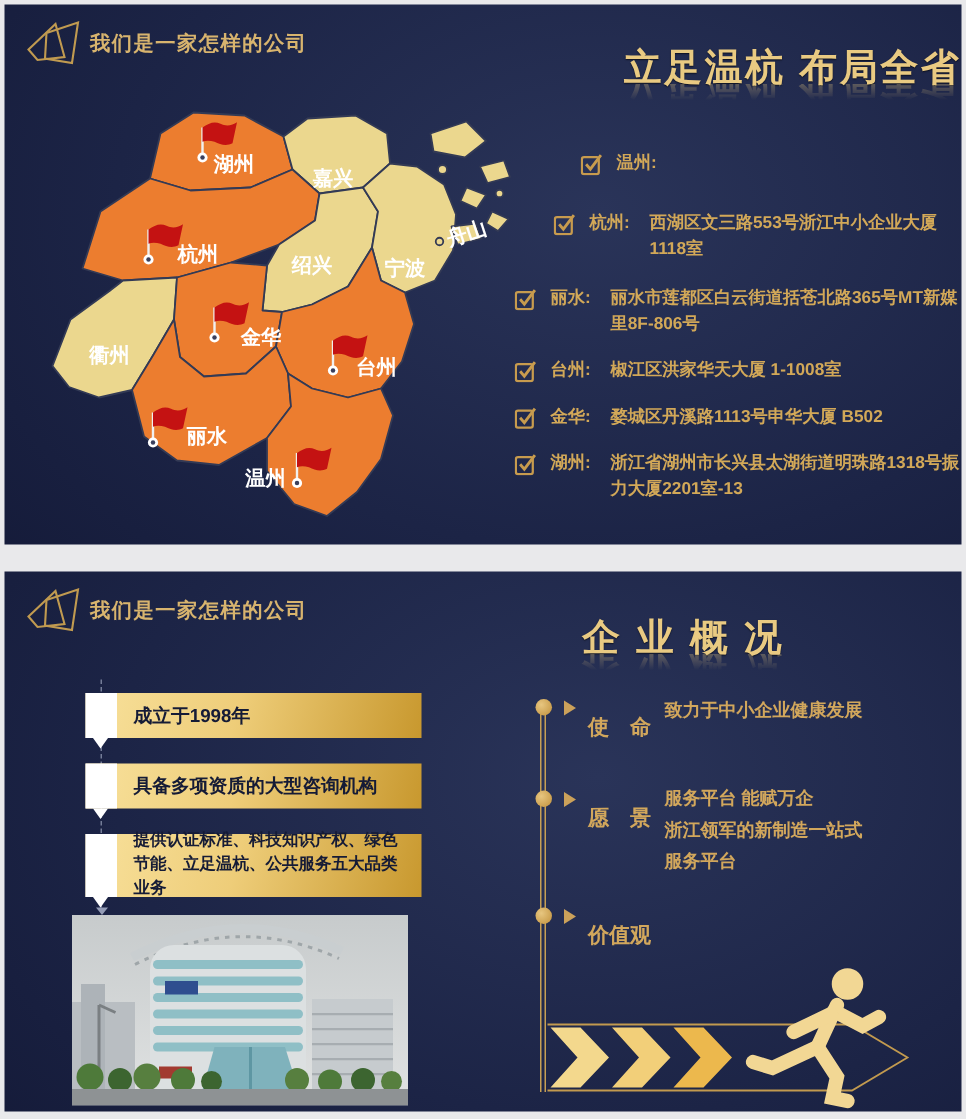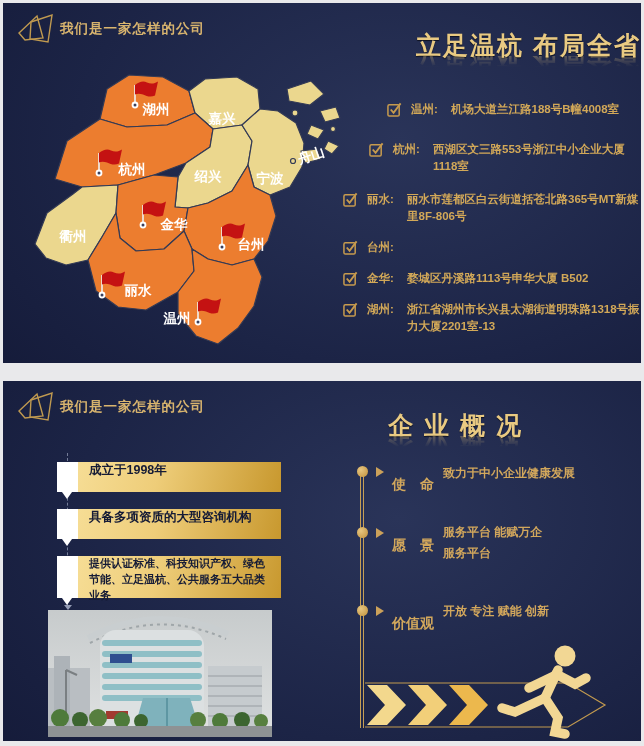--- a/index.html
+++ b/index.html
@@ -32,21 +32,21 @@
   .office:first-child { margin-bottom:23px;padding-left:44px; }
   .office:nth-child(2) { margin-bottom:16px;padding-left:26px; }
   .office .cb { flex:0 0 15px; margin-right:9px; margin-top:1px; }
   .office .city { flex:0 0 40px; }
   .office .addr { flex:1; }
 
   
   .dash-line { position:absolute; left:64px; top:72px; height:152px; width:0; border-left:1px dashed rgba(190,198,220,.55); }
   .dash-arrow { position:absolute; left:61px; top:224px; width:0; height:0;
      border-left:4px solid transparent; border-right:4px solid transparent; border-top:5px solid rgba(190,198,220,.75); }
-  .mbar { position:absolute; left:54px; width:224px; display:flex; align-items:flex-start;
+  .mbar { position:absolute; left:54px; width:224px; display:flex; align-items:center;
      background:linear-gradient(105deg,#F8E19C 0%,#EECD79 45%,#C8982E 100%);
      color:#151B36; font-weight:bold; padding-left:32px; padding-right:6px; }
   #bar1 { top:81px;  height:30px; font-size:12.5px; }
   #bar2 { top:128px; height:30px; font-size:12.5px; }
   #bar3 { top:175px; height:42px; font-size:11px; line-height:1.45; }
   .marker { position:absolute; left:0; top:0; bottom:0; width:21px; background:#fff; }
   .marker::after { content:""; position:absolute; left:5px; bottom:-7px; width:0; height:0;
      border-left:5px solid transparent; border-right:5px solid transparent; border-top:7px solid #fff; }
 
   .photo { position:absolute; left:45px; top:229px; width:224px; height:127px; }
@@ -158,21 +158,20 @@
     </g>
   </svg>
 
   <div class="offices">
     <div class="office">
       <svg class="cb" width="15" height="15" viewBox="0 0 16 16">
           <rect x="1" y="3" width="12" height="12" rx="1.5" fill="none" stroke="#C79B4E" stroke-width="1.6"></rect>
           <path d="M4,8 L7,11.5 L14.5,1.5" fill="none" stroke="#C79B4E" stroke-width="2"></path>
         </svg>
       <span class="city">温州:</span>
-      <span class="addr">机场大道兰江路188号B幢4008室</span>
     </div>
     <div class="office">
       <svg class="cb" width="15" height="15" viewBox="0 0 16 16">
           <rect x="1" y="3" width="12" height="12" rx="1.5" fill="none" stroke="#C79B4E" stroke-width="1.6"></rect>
           <path d="M4,8 L7,11.5 L14.5,1.5" fill="none" stroke="#C79B4E" stroke-width="2"></path>
         </svg>
       <span class="city">杭州:</span>
       <span class="addr">西湖区文三路553号浙江中小企业大厦1118室</span>
     </div>
     <div class="office">
@@ -182,20 +181,21 @@
         </svg>
       <span class="city">丽水:</span>
       <span class="addr">丽水市莲都区白云街道括苍北路365号MT新媒里8F-806号</span>
     </div>
     <div class="office">
       <svg class="cb" width="15" height="15" viewBox="0 0 16 16">
           <rect x="1" y="3" width="12" height="12" rx="1.5" fill="none" stroke="#C79B4E" stroke-width="1.6"></rect>
           <path d="M4,8 L7,11.5 L14.5,1.5" fill="none" stroke="#C79B4E" stroke-width="2"></path>
         </svg>
       <span class="city">台州:</span>
+      <span class="addr">椒江区洪家华天大厦 1-1008室</span>
     </div>
     <div class="office">
       <svg class="cb" width="15" height="15" viewBox="0 0 16 16">
           <rect x="1" y="3" width="12" height="12" rx="1.5" fill="none" stroke="#C79B4E" stroke-width="1.6"></rect>
           <path d="M4,8 L7,11.5 L14.5,1.5" fill="none" stroke="#C79B4E" stroke-width="2"></path>
         </svg>
       <span class="city">金华:</span>
       <span class="addr">婺城区丹溪路1113号申华大厦 B502</span>
     </div>
     <div class="office">
@@ -294,29 +294,27 @@
   <div class="vlabel" style="top:80px;">使　命</div>
   <div class="vdesc" style="top:82px;">
     <div>致力于中小企业健康发展</div>
   </div>
 
   <div class="vdot" style="top:146px;"></div>
   <div class="vtri" style="top:147px;"></div>
   <div class="vlabel" style="top:141px;">愿　景</div>
   <div class="vdesc" style="top:141px;">
     <div>服务平台 能赋万企</div>
+    <div>浙江领军的新制造一站式</div>
     <div>服务平台</div>
   </div>
 
   <div class="vdot" style="top:224px;"></div>
   <div class="vtri" style="top:225px;"></div>
   <div class="vlabel" style="top:219px;">价值观</div>
-  <div class="vdesc" style="top:220px;">
-    <div>开放 专注 赋能 创新</div>
-  </div>
 
   <svg class="decoration" width="270" height="115" viewBox="0 0 270 115">
     <path d="M12,57 H215 L252,79 L215,101 H12" fill="none" stroke="#C29A4F" stroke-width="1.2"></path>
     <path d="M14,59 h20 l19,20 l-19,20 h-20 l18,-20 Z" fill="#F3D88D"></path>
     <path d="M55,59 h20 l19,20 l-19,20 h-20 l18,-20 Z" fill="#F2CF79"></path>
     <path d="M96,59 h20 l19,20 l-19,20 h-20 l18,-20 Z" fill="#ECB84D"></path>
     <g stroke="#F2D794" stroke-width="9.5" stroke-linecap="round" fill="none">
       <circle cx="212" cy="30" r="10.5" fill="#F2D794" stroke="none"></circle>
       <path d="M205,44 L192,72"></path>
       <path d="M203,48 L222,58 L233,52"></path>

